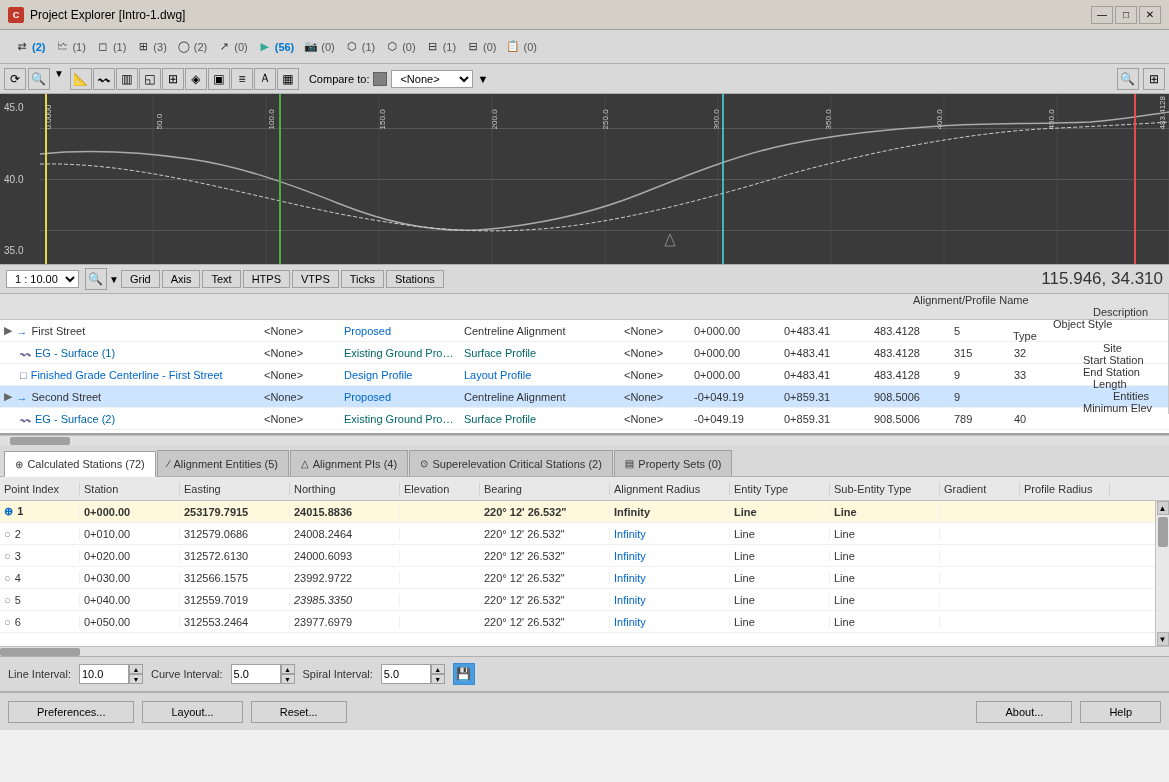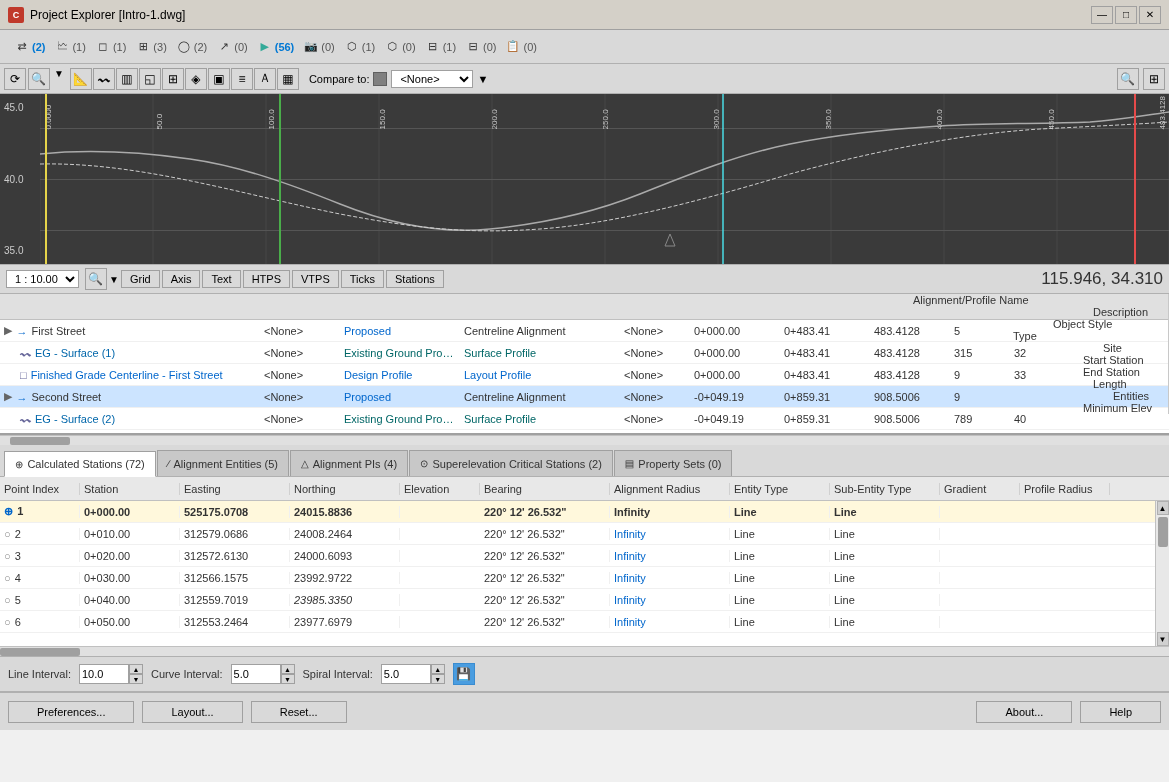--- a/index.html
+++ b/index.html
@@ -648,21 +648,21 @@
 </div>
 
 <div style="display:flex;height:145px;">
   <div class="data-table-body" style="flex:1;overflow-y:auto;overflow-x:hidden;">
 
     <div class="data-row selected">
       <div class="data-cell bold" style="width:80px;">
         <span style="color:#0066cc;margin-right:4px;">⊕</span>1
       </div>
       <div class="data-cell bold" style="width:100px;">0+000.00</div>
-      <div class="data-cell bold" style="width:110px;">525175.0708</div>
+      <div class="data-cell bold" style="width:110px;">253179.7915</div>
       <div class="data-cell bold" style="width:110px;">24015.8836</div>
       <div class="data-cell" style="width:80px;"></div>
       <div class="data-cell bold" style="width:130px;">220° 12' 26.532"</div>
       <div class="data-cell bold" style="width:120px;">Infinity</div>
       <div class="data-cell bold" style="width:100px;">Line</div>
       <div class="data-cell bold" style="width:110px;">Line</div>
       <div class="data-cell" style="width:80px;"></div>
       <div class="data-cell" style="width:90px;"></div>
     </div>
 

